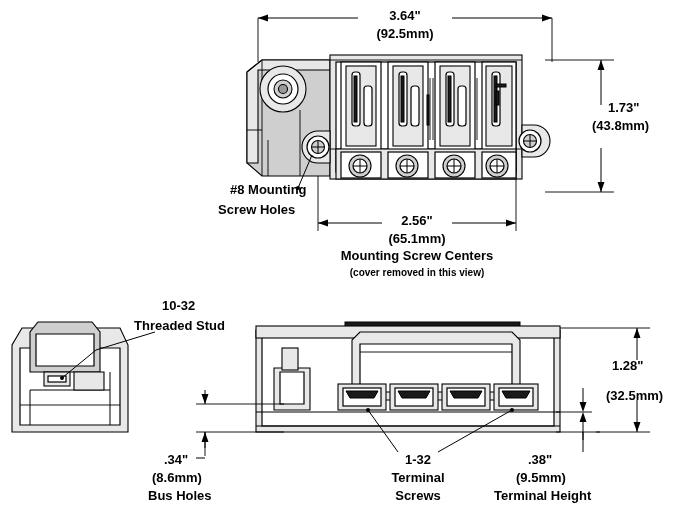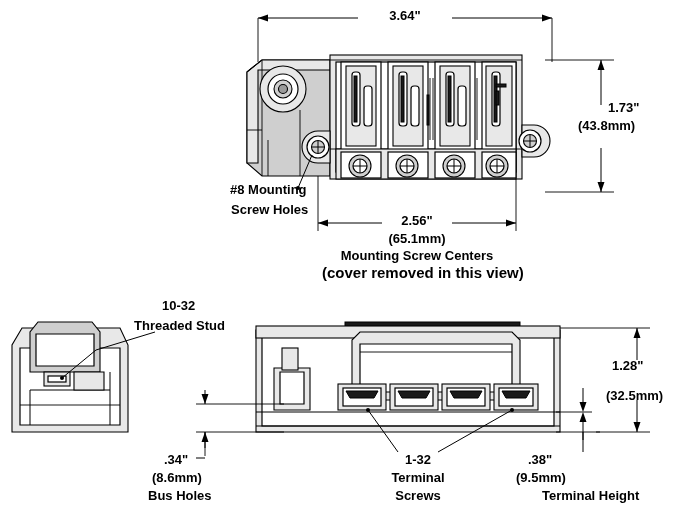--- a/index.html
+++ b/index.html
@@ -22,21 +22,21 @@
     position: absolute;
     font-family: "Liberation Sans", sans-serif;
     font-weight: bold;
     font-size: 13px;
     line-height: 15px;
     color: #000000;
     white-space: pre;
   }
   .lbl.center { text-align: center; }
   .lbl.small {
-    font-size: 15px;
+    font-size: 10px;
     font-weight: bold;
   }
   svg { display: block; }
   .ln { stroke: #000; stroke-width: 1; fill: none; }
   .ln-thin { stroke: #000; stroke-width: 0.9; fill: none; }
   .fillw { fill: #ffffff; stroke: #000; stroke-width: 1.2; }
   .fillg { fill: #e8e8e8; stroke: #000; stroke-width: 1.1; }
   .fillgd { fill: #cfcfcf; stroke: #000; stroke-width: 1.1; }
   .filld { fill: #9a9a9a; stroke: #000; stroke-width: 1.1; }
   .fillk { fill: #1a1a1a; stroke: #000; stroke-width: 1; }
@@ -268,43 +268,44 @@
     <g>
       <path class="ln" d="M398 452 L368 410"></path>
       <path class="ln" d="M438 452 L512 410"></path>
       <circle cx="368" cy="410" r="2" fill="#000"></circle>
       <circle cx="512" cy="410" r="2" fill="#000"></circle>
     </g>
 
   </svg>
 
   <div class="lbl center" style="left:358px; top:8px; width:94px;">3.64"</div>
+  <div class="lbl center" style="left:352px; top:26px; width:106px;">(92.5mm)</div>
 
   <div class="lbl" style="left:608px; top:100px;">1.73"</div>
-  <div class="lbl" style="left:578px; top:118px;">(43.8mm)</div>
+  <div class="lbl" style="left:592px; top:118px;">(43.8mm)</div>
 
   <div class="lbl center" style="left:382px; top:213px; width:70px;">2.56"</div>
   <div class="lbl center" style="left:376px; top:231px; width:82px;">(65.1mm)</div>
   <div class="lbl center" style="left:322px; top:248px; width:190px;">Mounting Screw Centers</div>
   <div class="lbl small center" style="left:322px; top:265px; width:190px;">(cover removed in this view)</div>
 
   <div class="lbl" style="left:230px; top:182px;">#8 Mounting</div>
-  <div class="lbl" style="left:231px; top:202px;">Screw Holes</div>
+  <div class="lbl" style="left:218px; top:202px;">Screw Holes</div>
 
   <div class="lbl" style="left:162px; top:298px;">10-32</div>
   <div class="lbl" style="left:134px; top:318px;">Threaded Stud</div>
 
   <div class="lbl center" style="left:368px; top:452px; width:100px;">1-32</div>
   <div class="lbl center" style="left:368px; top:470px; width:100px;">Terminal</div>
   <div class="lbl center" style="left:368px; top:488px; width:100px;">Screws</div>
 
   <div class="lbl" style="left:164px; top:452px;">.34"</div>
   <div class="lbl" style="left:152px; top:470px;">(8.6mm)</div>
   <div class="lbl" style="left:148px; top:488px;">Bus Holes</div>
 
   <div class="lbl" style="left:528px; top:452px;">.38"</div>
   <div class="lbl" style="left:516px; top:470px;">(9.5mm)</div>
-  <div class="lbl" style="left:494px; top:488px;margin-left:48px;">Terminal Height</div>
+  <div class="lbl" style="left:494px; top:488px;">Terminal Height</div>
 
   <div class="lbl" style="left:612px; top:358px;">1.28"</div>
   <div class="lbl" style="left:606px; top:376px;margin-top:12px;">(32.5mm)</div>
 
 </div>
 
 </body></html>

